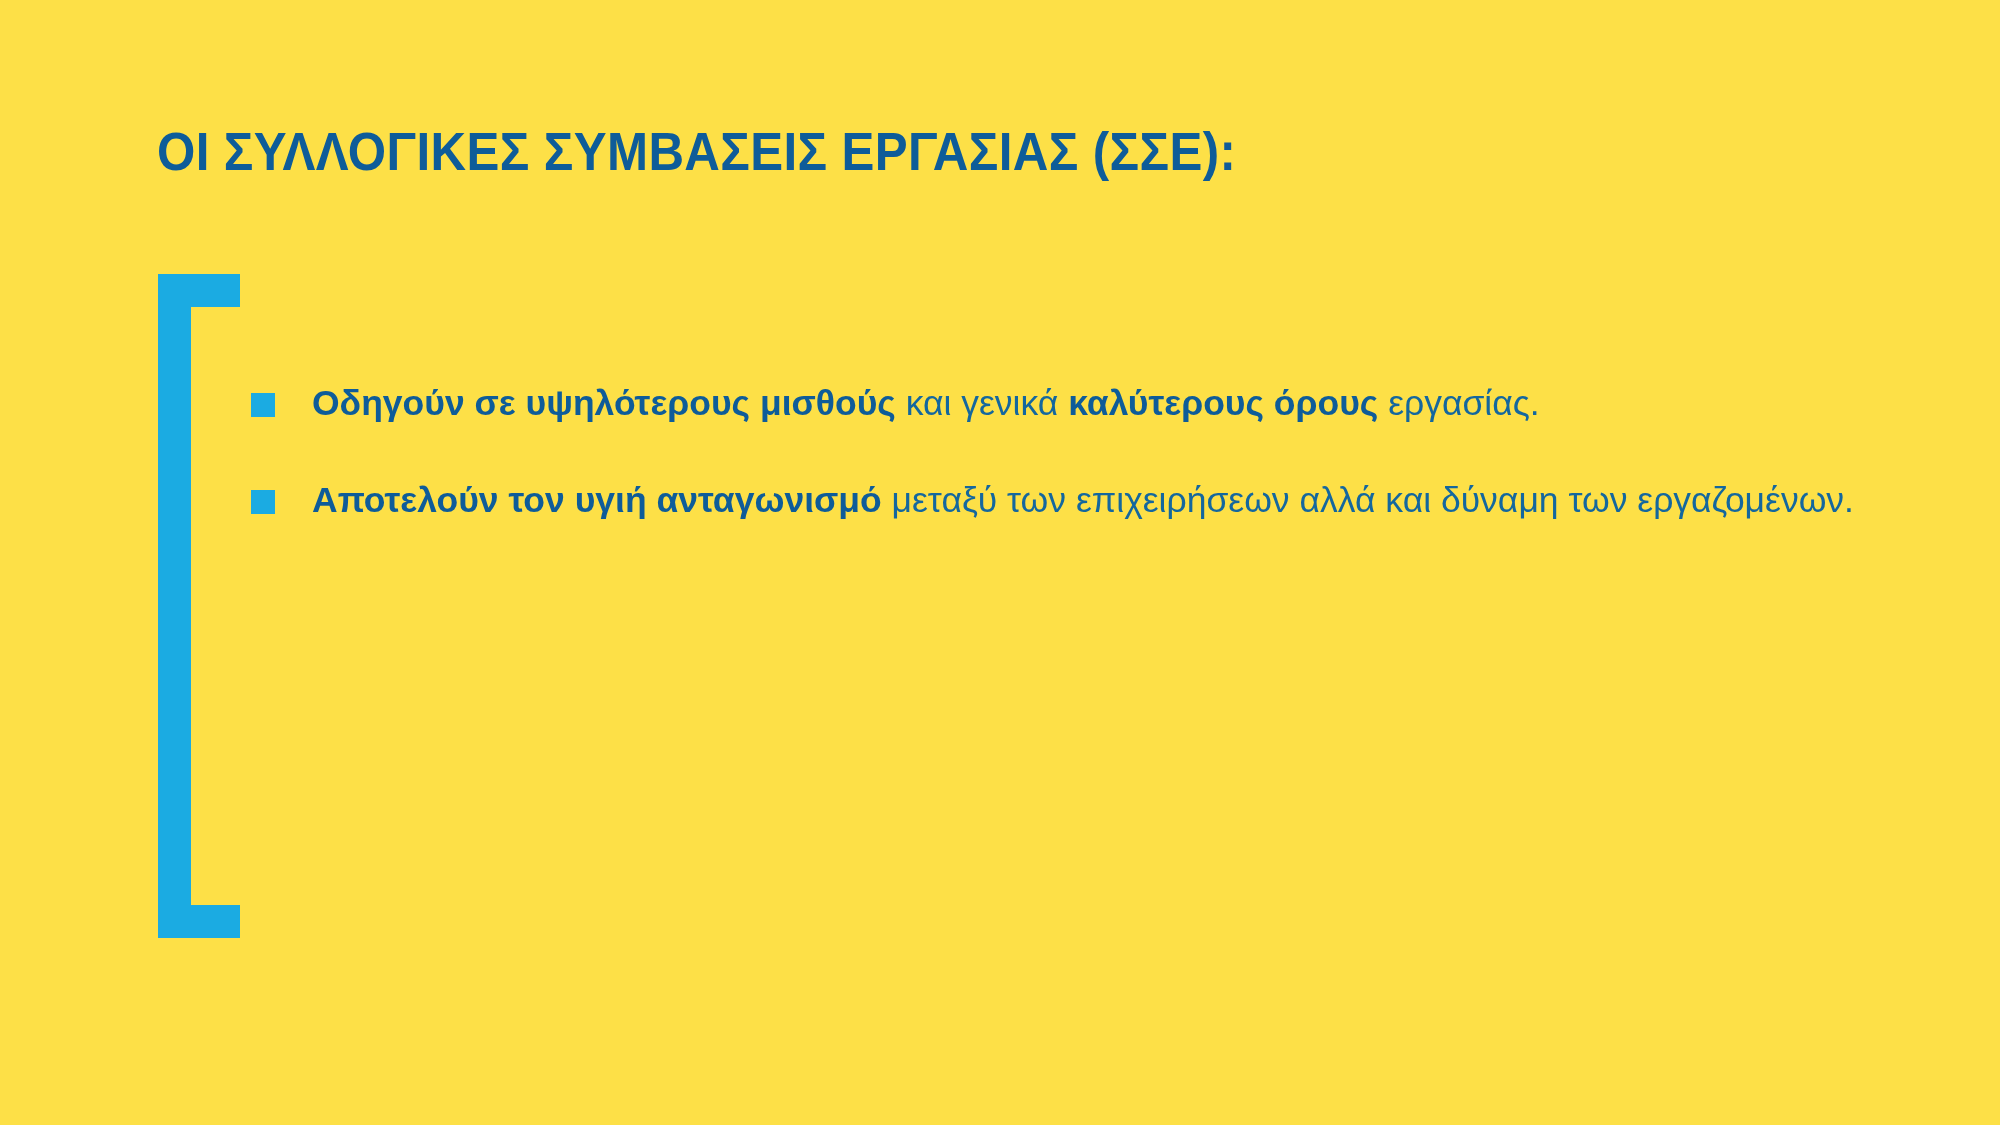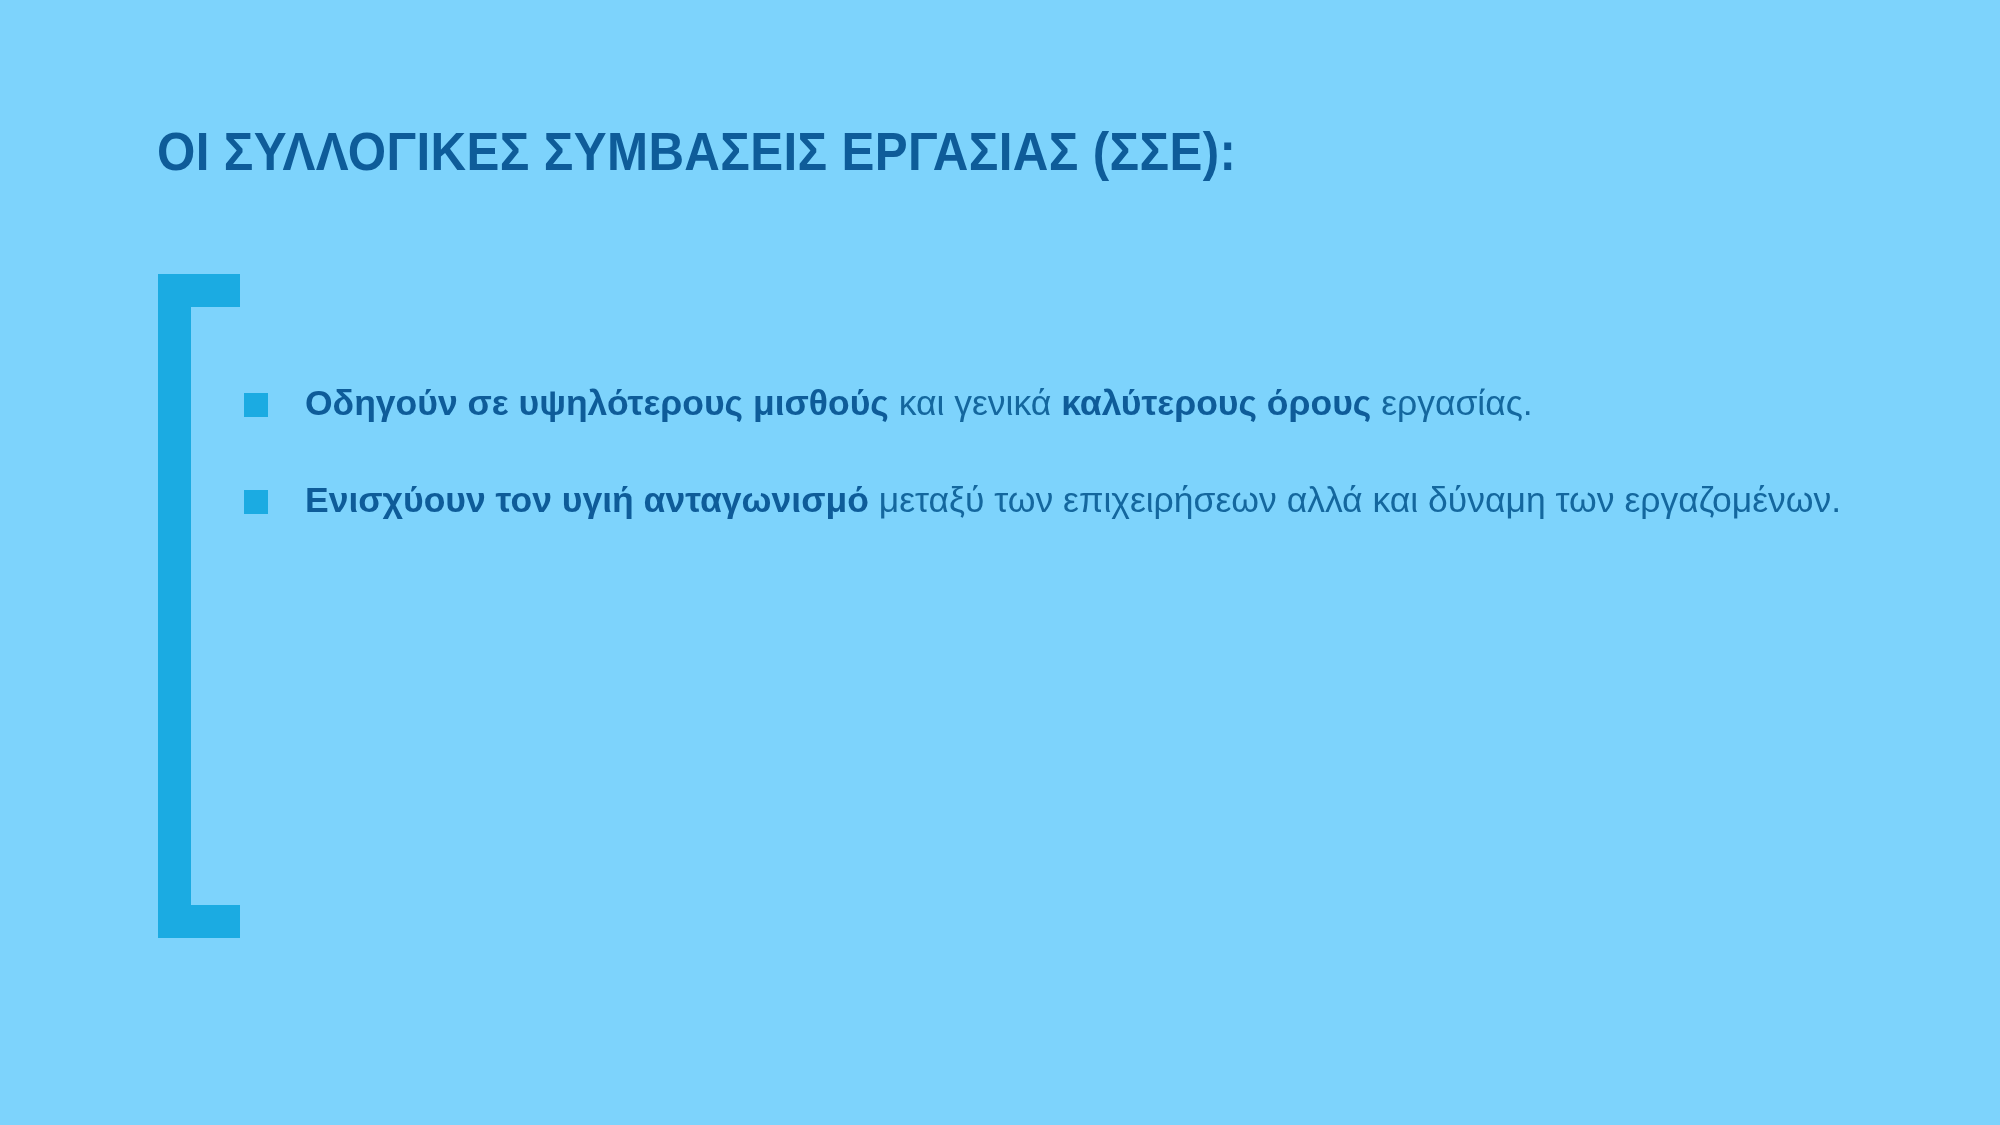--- a/index.html
+++ b/index.html
@@ -7,21 +7,21 @@
     padding: 0;
     background: #ffffff;
   }
   body {
     font-family: "DejaVu Sans", sans-serif;
   }
   .slide {
     position: relative;
     width: 2000px;
     height: 1125px;
-    background: #7dd3fc;
+    background: #fde047;
     overflow: hidden;
   }
 
   
   .slide-title {
     position: absolute;
     left: 157px;
     top: 86px;
     width: 1700px;
     font-family: "Liberation Sans", sans-serif;
@@ -64,21 +64,21 @@
     left: 0;
     bottom: 0;
     width: 82px;
     height: 33px;
     background: #1BABE2;
   }
 
   
   .bullet-list {
     position: absolute;
-    left: 244px;
+    left: 251px;
     top: 378px;
     width: 1700px;
   }
   .bullet-item {
     position: relative;
     padding-left: 61px;
     margin-bottom: 46px;
     font-family: "Liberation Sans", sans-serif;
     font-size: 35.5px;
     line-height: 51px;
@@ -118,17 +118,17 @@
     <div class="arm-bottom"></div>
   </div>
 
   <ul class="bullet-list" id="bullet-list" style="list-style:none;margin:0;padding:0;">
       <li class="bullet-item">
         <span class="bullet-marker"></span>
         <span class="bullet-text"><b>Οδηγούν σε υψηλότερους μισθούς</b><span> και γενικά </span><b>καλύτερους όρους</b><span> εργασίας.</span></span>
       </li>
       <li class="bullet-item">
         <span class="bullet-marker"></span>
-        <span class="bullet-text"><b>Ενισχύουν τον υγιή ανταγωνισμό</b><span> μεταξύ των επιχειρήσεων αλλά και δύναμη των εργαζομένων.</span></span>
+        <span class="bullet-text"><b>Αποτελούν τον υγιή ανταγωνισμό</b><span> μεταξύ των επιχειρήσεων αλλά και δύναμη των εργαζομένων.</span></span>
       </li>
     </ul>
 
 </div>
 
 </body></html>

